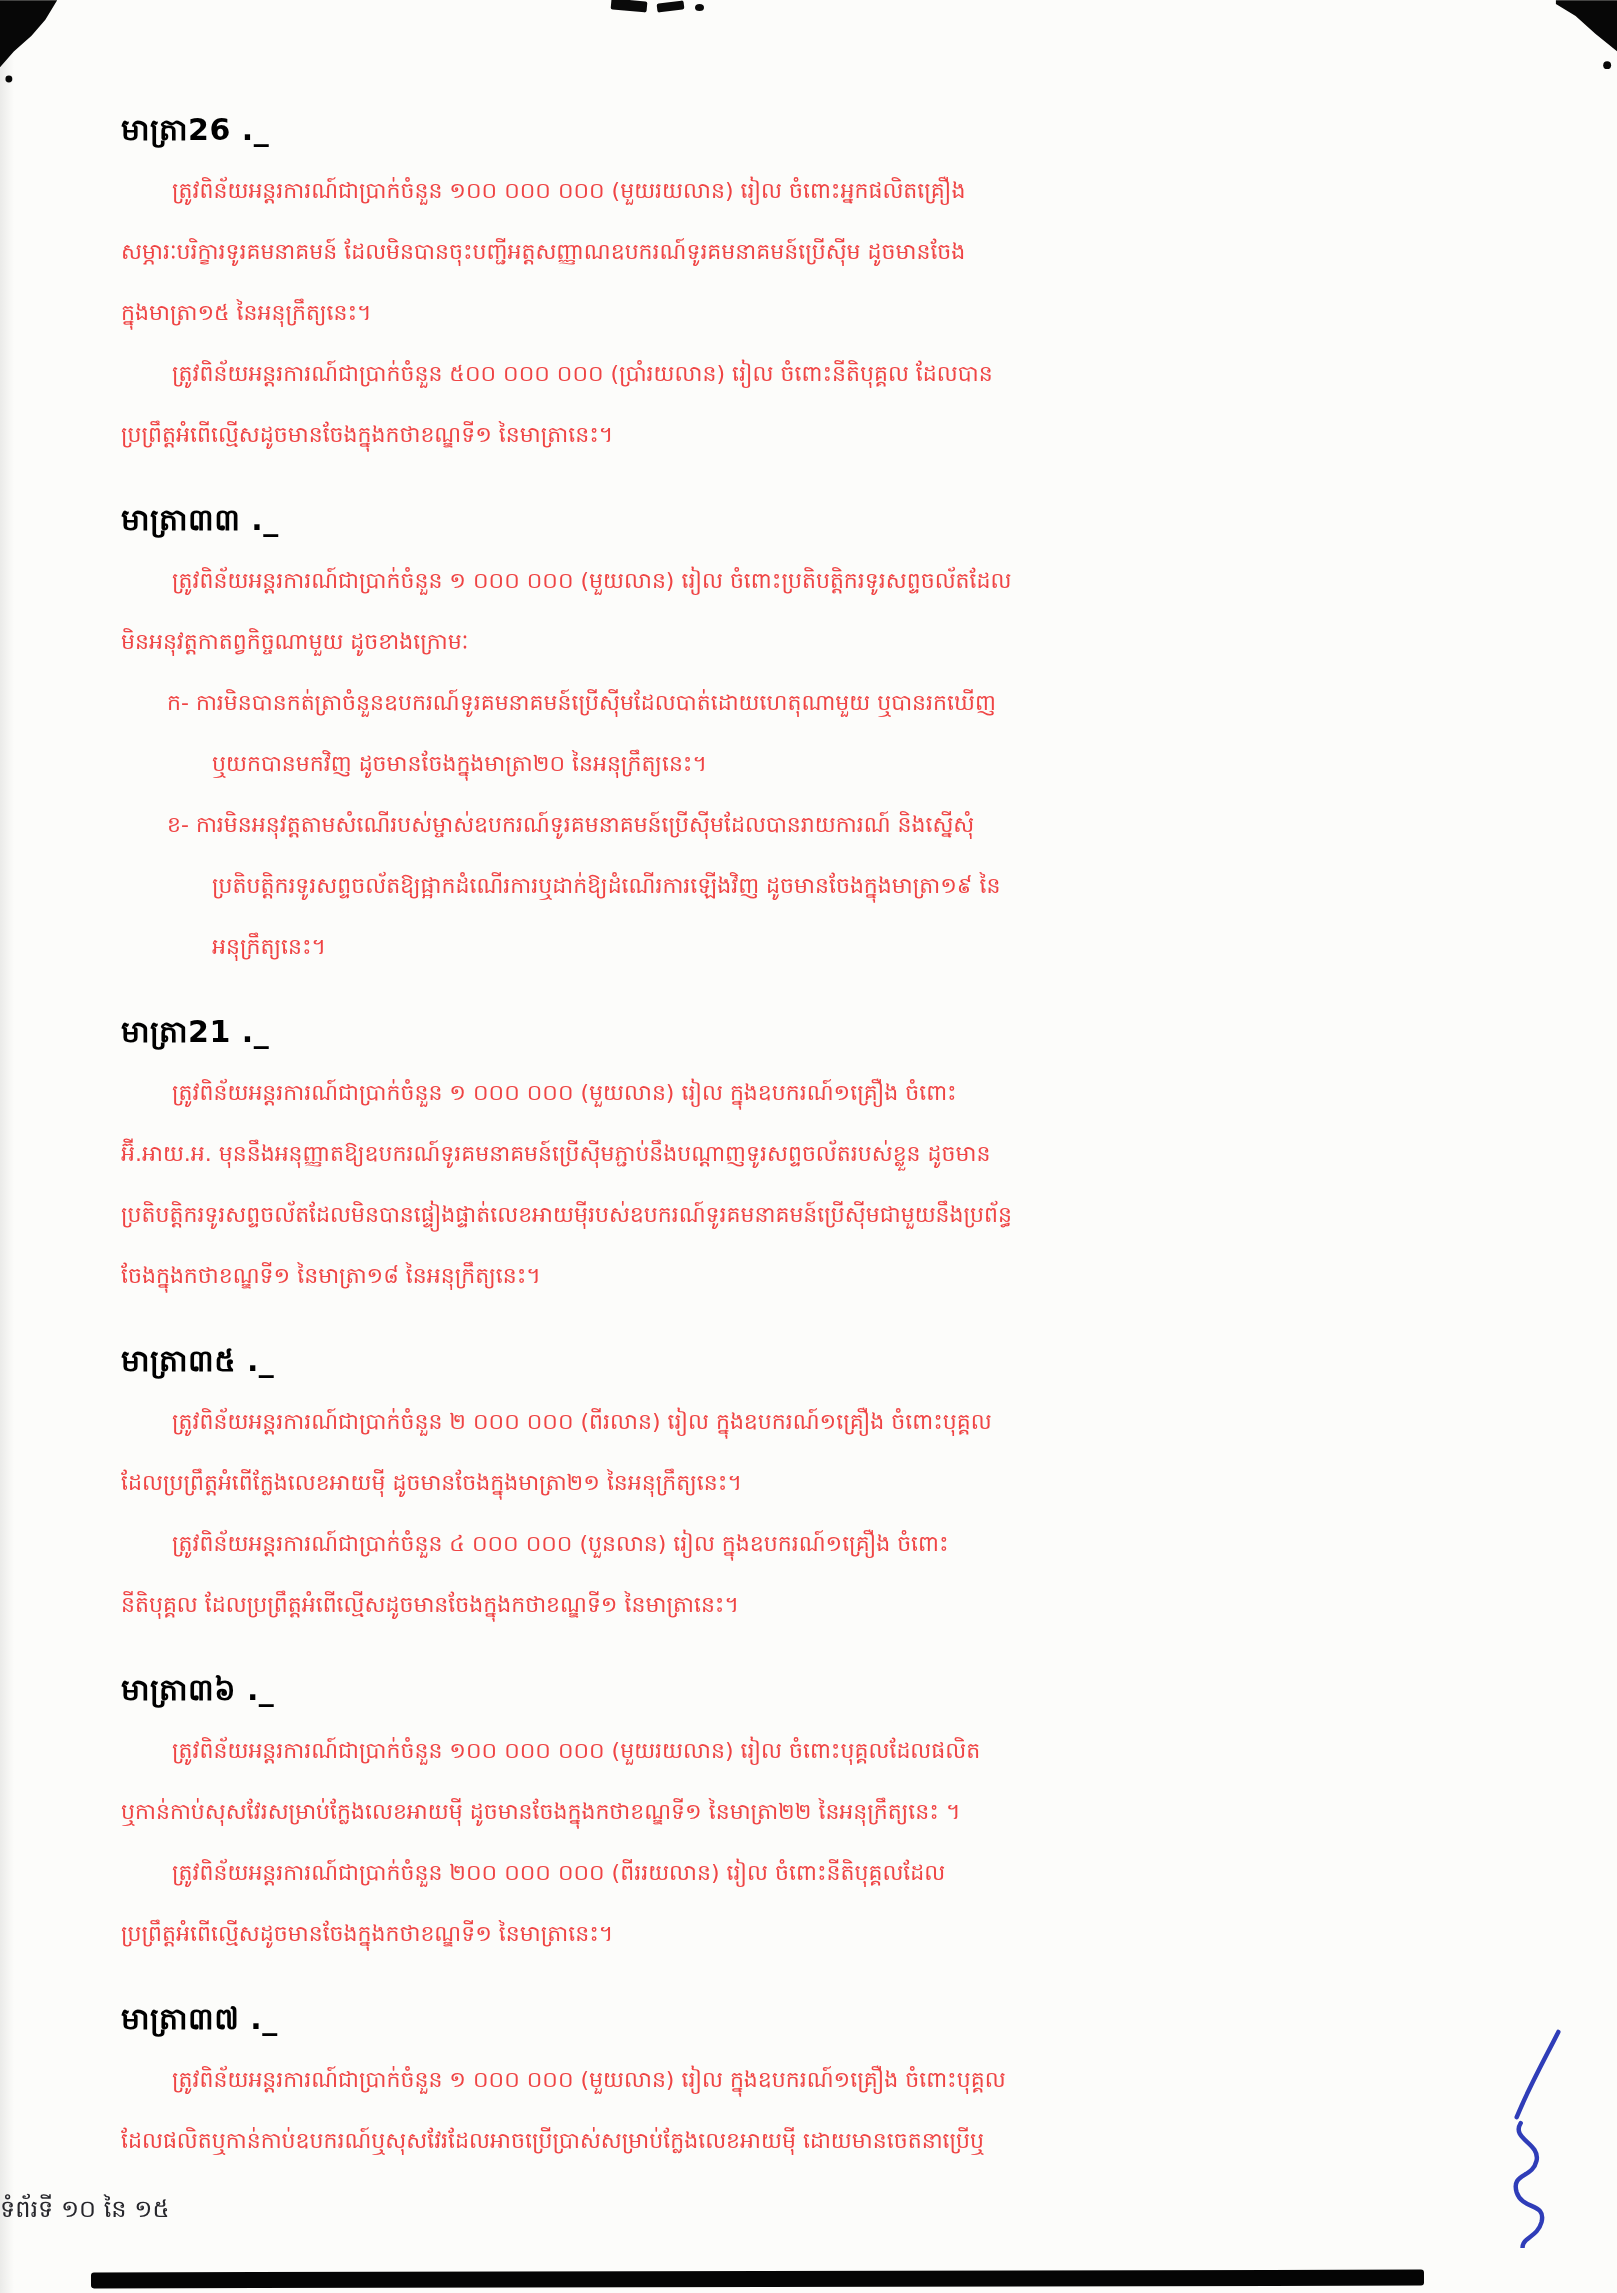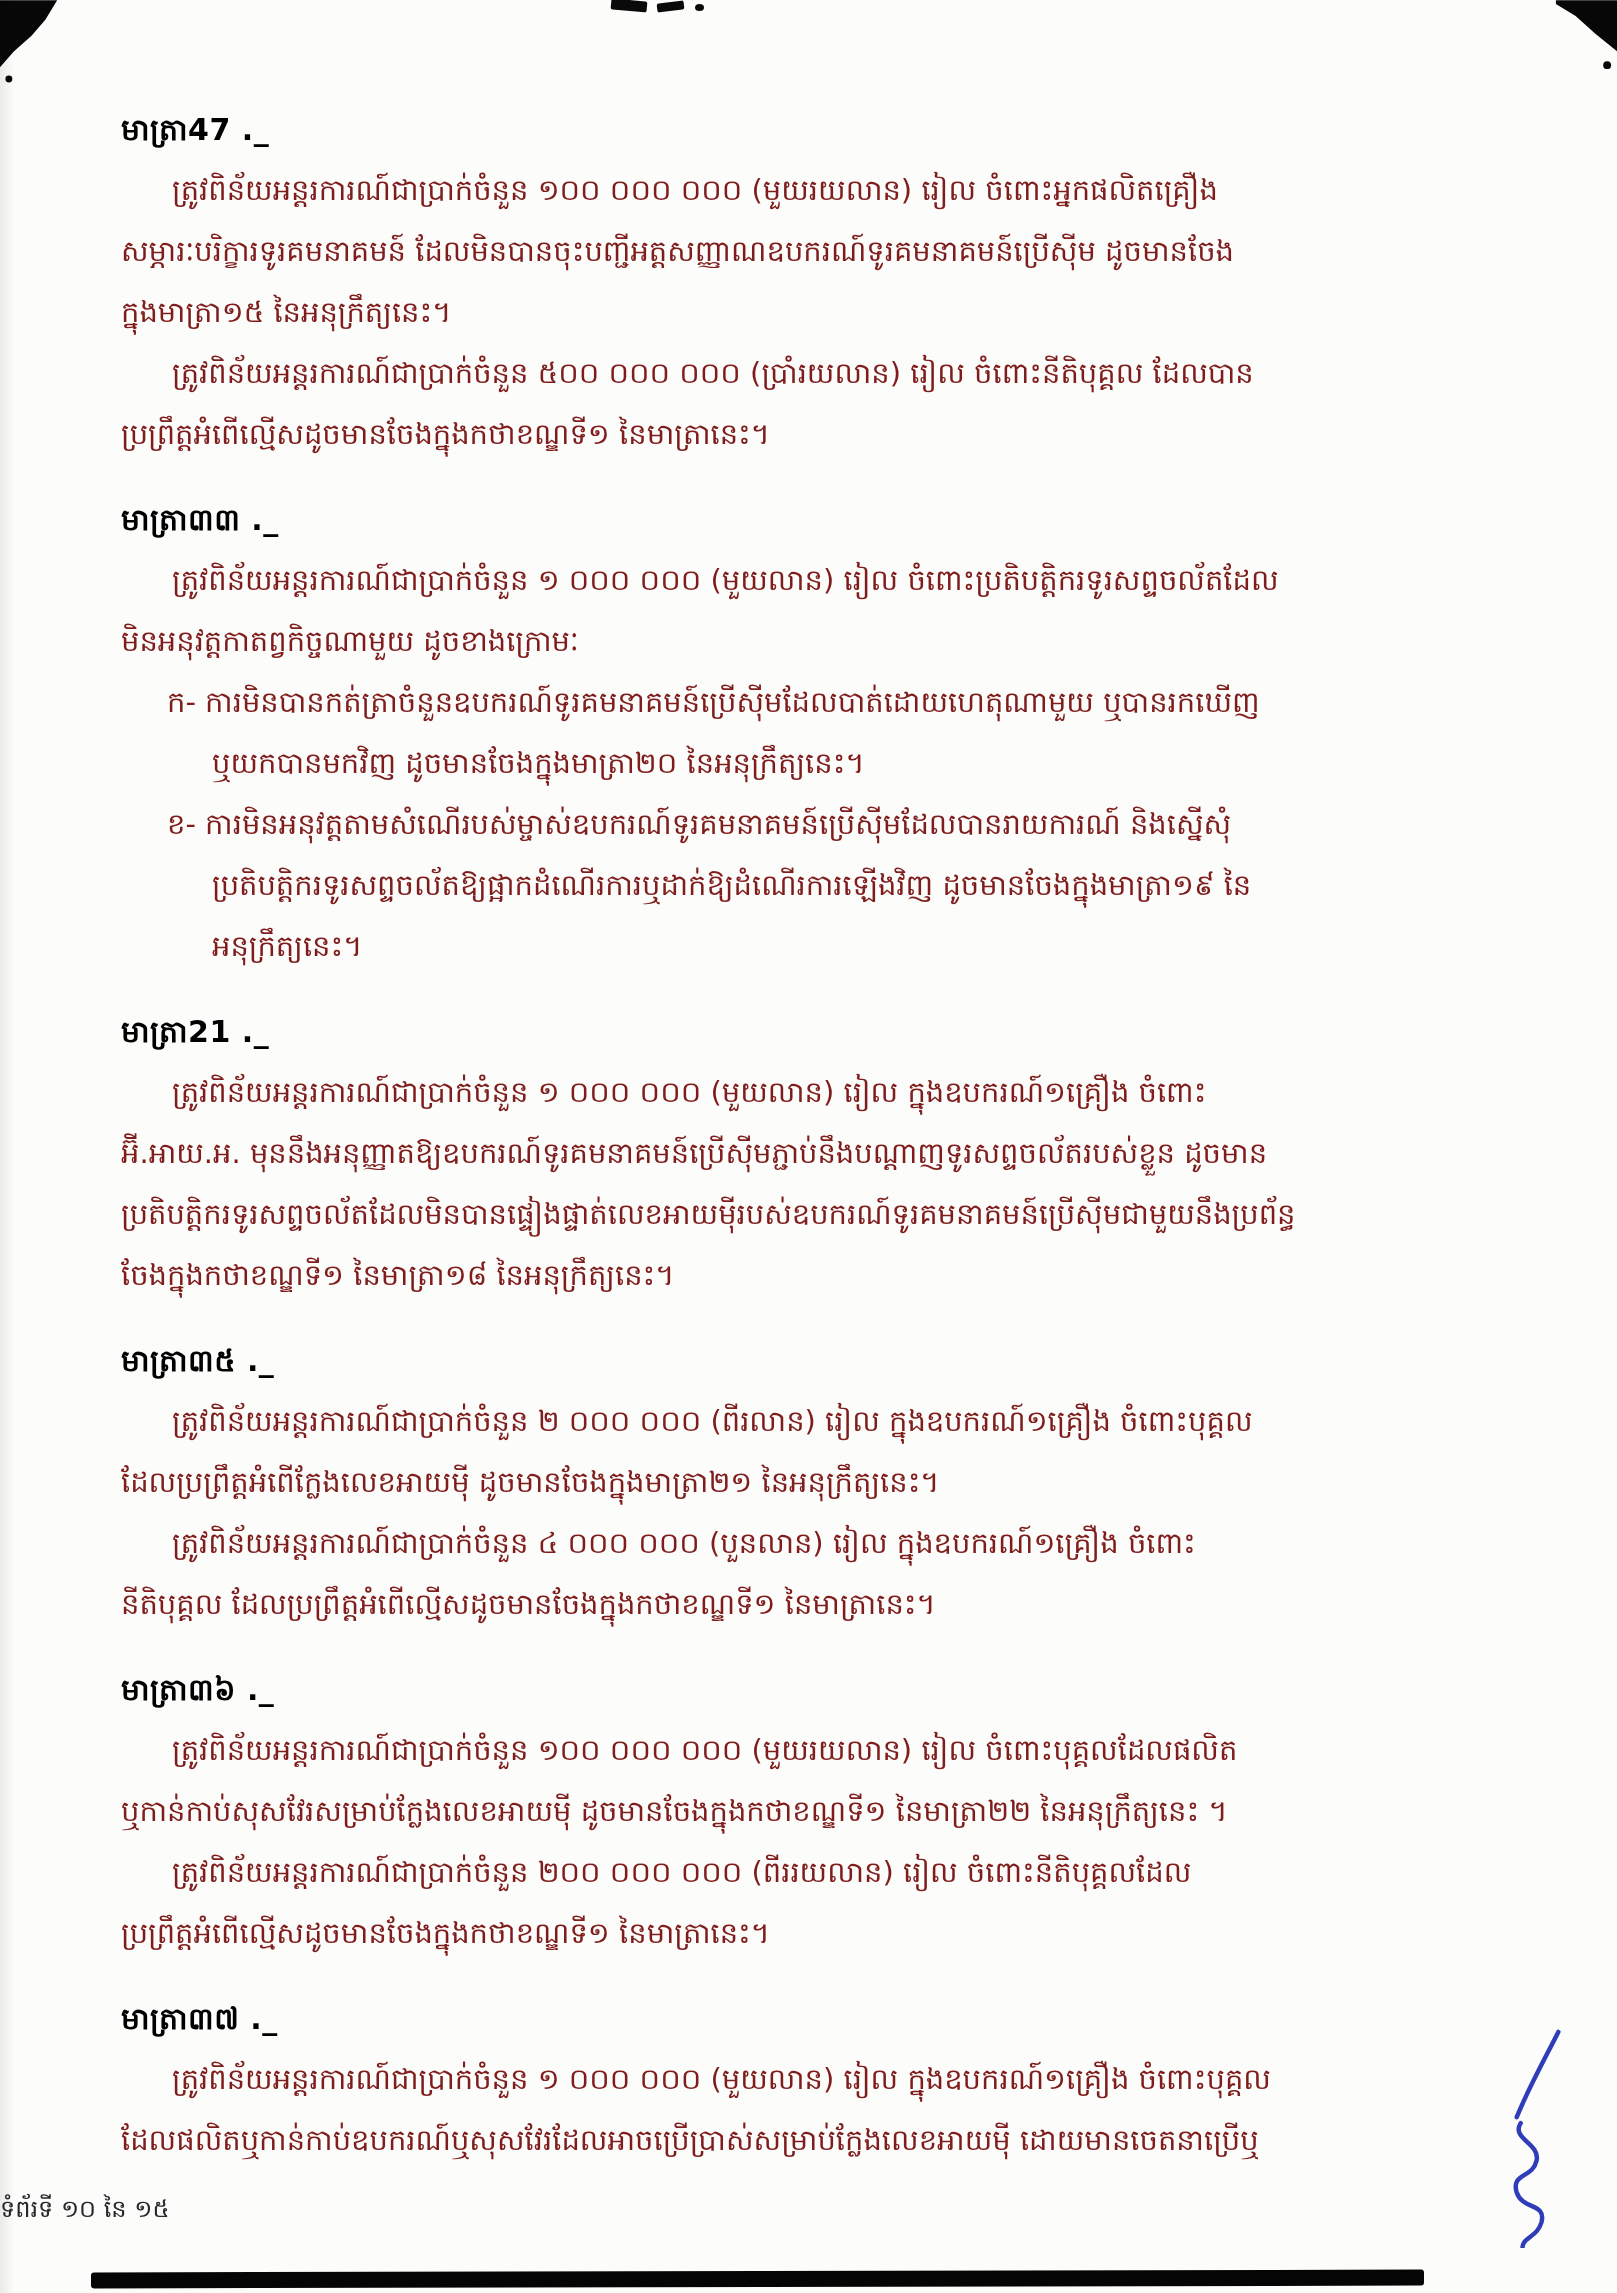--- a/index.html
+++ b/index.html
@@ -18,21 +18,21 @@
   .content{
     position:absolute;left:121px;right:103px;top:99px;
   }
   .article{margin:0;}
   .article + .article{margin-top:24px;}
   .heading{
     font-weight:bold;font-size:30px;line-height:61px;
     letter-spacing:0.5px;color:#000;white-space:nowrap;
   }
   .ln{
-    font-size:29px;line-height:61px;white-space:nowrap;color:#7f1d1d;
+    font-size:22px;line-height:61px;white-space:nowrap;color:#ef4444;
   }
   .ind{padding-left:51px;}       
   .item{padding-left:46px;}      
   .hang{padding-left:91px;}      
   .footer{
     position:absolute;left:0;top:2194px;width:1618px;
     text-align:left;font-size:24px;color:#26262b;
   }
   .artifact{position:absolute;}
   .band{
@@ -43,21 +43,21 @@
 </head>
 <body>
 
 <div class="page">
 
   <div class="edge-shade"></div>
 
   <div class="content">
 
     <section class="article">
-      <div class="heading">មាត្រា47 ._</div>
+      <div class="heading">មាត្រា26 ._</div>
       <div class="ln ind">ត្រូវពិន័យអន្តរការណ៍ជាប្រាក់ចំនួន ១០០ ០០០ ០០០ (មួយរយលាន) រៀល ចំពោះអ្នកផលិតគ្រឿង</div>
       <div class="ln">សម្ភារៈបរិក្ខារទូរគមនាគមន៍ ដែលមិនបានចុះបញ្ជីអត្តសញ្ញាណឧបករណ៍ទូរគមនាគមន៍ប្រើស៊ីម ដូចមានចែង</div>
       <div class="ln">ក្នុងមាត្រា១៥ នៃអនុក្រឹត្យនេះ។</div>
       <div class="ln ind">ត្រូវពិន័យអន្តរការណ៍ជាប្រាក់ចំនួន ៥០០ ០០០ ០០០ (ប្រាំរយលាន) រៀល ចំពោះនីតិបុគ្គល ដែលបាន</div>
       <div class="ln">ប្រព្រឹត្តអំពើល្មើសដូចមានចែងក្នុងកថាខណ្ឌទី១ នៃមាត្រានេះ។</div>
     </section>
 
     <section class="article">
       <div class="heading">មាត្រា៣៣ ._</div>
       <div class="ln ind">ត្រូវពិន័យអន្តរការណ៍ជាប្រាក់ចំនួន ១ ០០០ ០០០ (មួយលាន) រៀល ចំពោះប្រតិបត្តិករទូរសព្ទចល័តដែល</div>

